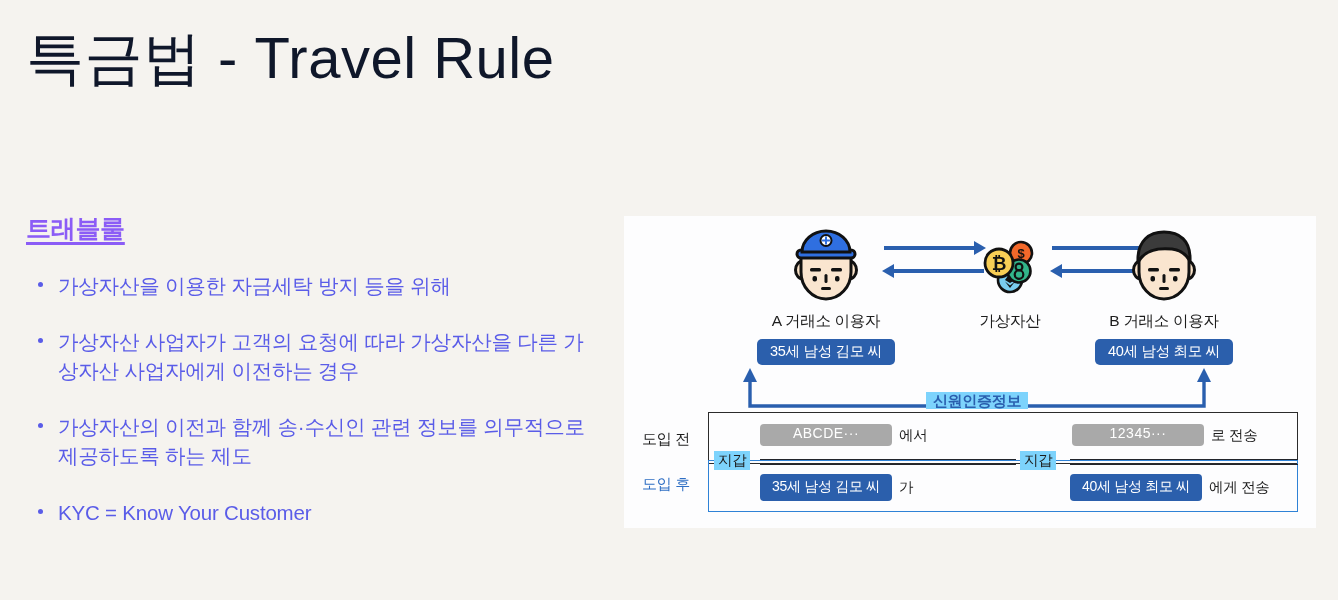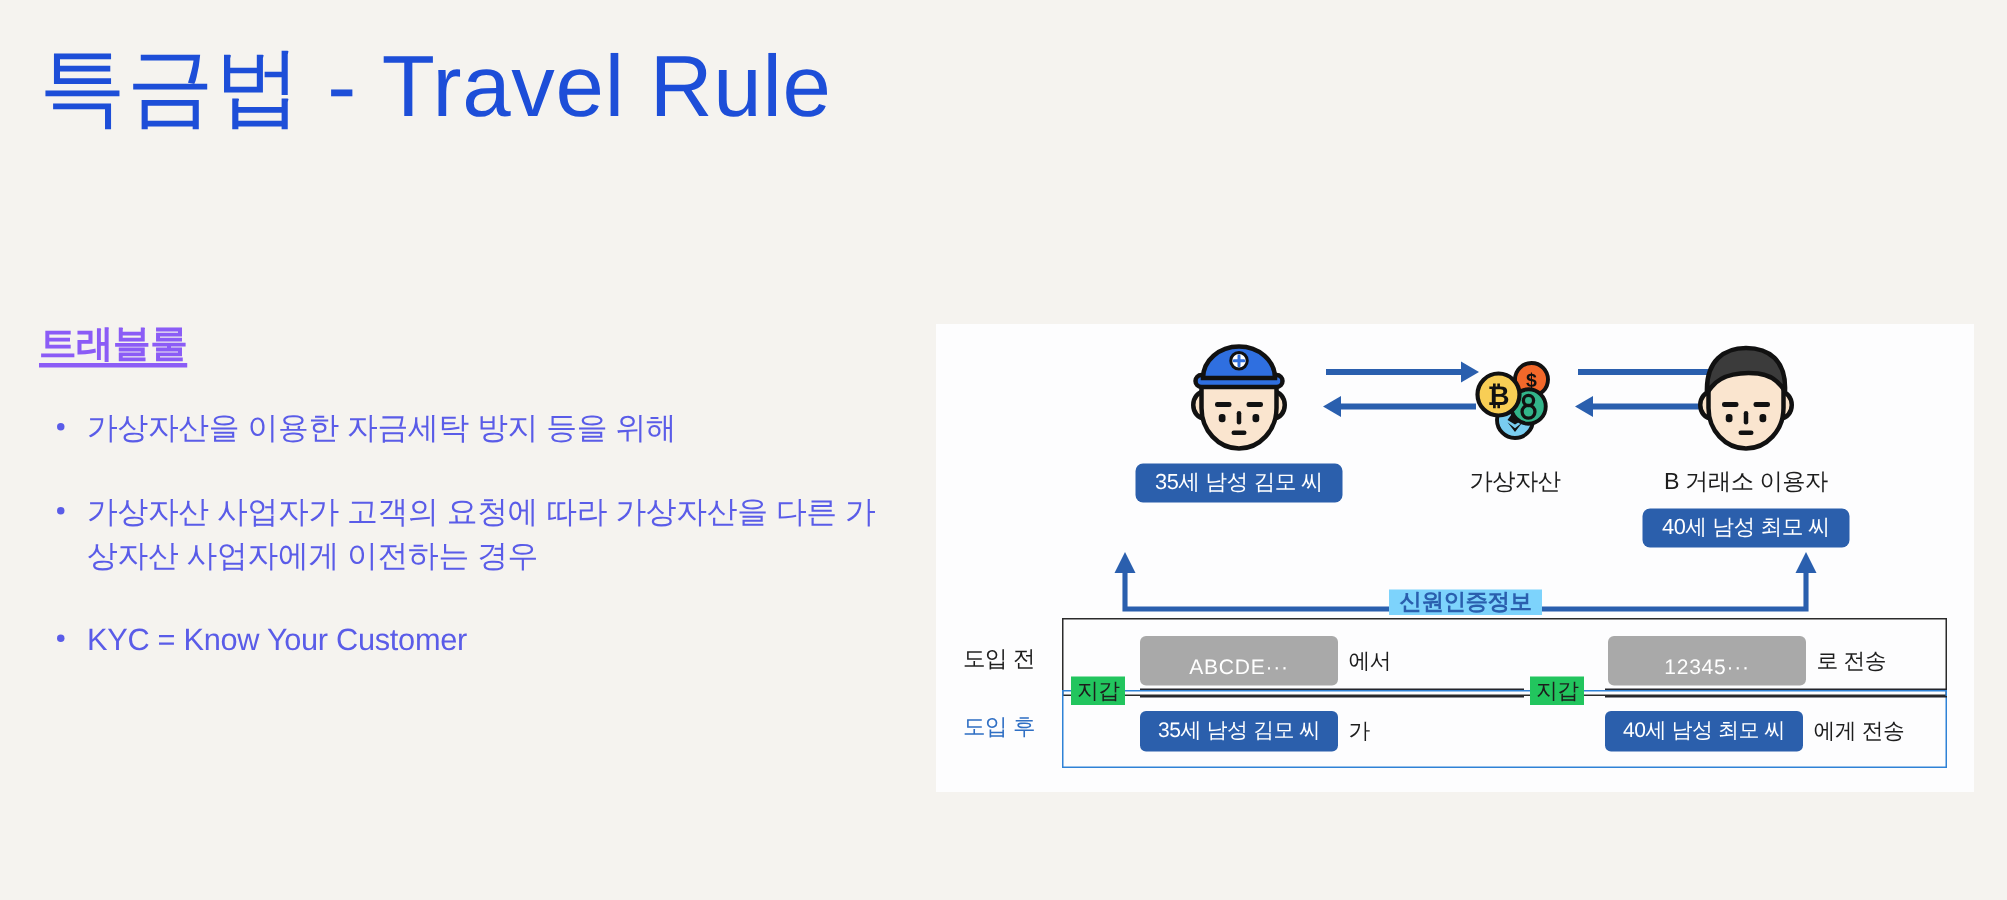--- a/index.html
+++ b/index.html
@@ -16,21 +16,21 @@
     position: relative;
   }
 
   
   .slide-title {
     position: absolute;
     left: 26px;
     top: 26px;
     font-size: 58px;
     line-height: 1.12;
-    color: #1d4ed8;
+    color: #0f172a;
     font-weight: 400;
     letter-spacing: 0.5px;
     white-space: nowrap;
   }
 
   
   .left-col {
     position: absolute;
     left: 26px;
     top: 212px;
@@ -183,21 +183,21 @@
     width: 590px; height: 52px;
     border: 1.6px solid #2f82d6;
     box-sizing: border-box;
   }
 
   .wallet-tag {
     position: absolute;
     top: 39px;
     font-size: 14.5px;
     color: #1d1d1d;
-    background: #22c55e;
+    background: #7dd3fc;
     padding: 0 4px;
     z-index: 4;
     letter-spacing: -0.3px;
   }
   .wallet-tag.w1 { left: 72px; }
   .wallet-tag.w2 { left: 378px; }
 
   .divider-line {
     position: absolute;
     top: 46.5px;
@@ -222,21 +222,21 @@
   .cell.c-bl { left: 118px; top: 12px; }
   .cell.c-br { left: 430px; top: 12px; }
   .cell.c-al { left: 118px; top: 62px; }
   .cell.c-ar { left: 428px; top: 62px; }
 
   .chip-gray {
     display: inline-block;
     background: #a9a9a9;
     color: #ffffff;
     font-size: 14px;
-    padding: 12px 0 5px 0;
+    padding: 1px 0 5px 0;
     width: 132px;
     text-align: center;
     border-radius: 4px;
     letter-spacing: 0.5px;
   }
   .chip-blue {
     display: inline-block;
     background: #2b5fac;
     color: #ffffff;
     font-size: 14px;
@@ -252,20 +252,21 @@
 
 <div class="slide-title">특금법 - Travel Rule</div>
 
 <div class="left-col">
 
   <h2 class="section-heading">트래블룰</h2>
 
   <ul class="bullets">
     <li>가상자산을 이용한 자금세탁 방지 등을 위해</li>
     <li>가상자산 사업자가 고객의 요청에 따라 가상자산을 다른 가상자산 사업자에게 이전하는 경우</li>
+    <li>가상자산의 이전과 함께 송·수신인 관련 정보를 의무적으로 제공하도록 하는 제도</li>
     <li>KYC = Know Your Customer</li>
   </ul>
 
 </div>
 
 <div class="diagram-panel">
 
   <div class="actor-row">
 
     <div class="arrow-pair left">
@@ -306,20 +307,21 @@
           <rect x="41" y="40" width="11" height="3.4" rx="1.5" fill="#111"></rect>
 
           <rect x="22.5" y="48" width="4.5" height="5.5" rx="2" fill="#111"></rect>
           <rect x="45" y="48" width="4.5" height="5.5" rx="2" fill="#111"></rect>
 
           <rect x="34.5" y="46" width="3" height="9" rx="1.5" fill="#111"></rect>
 
           <rect x="31" y="59" width="10" height="3" rx="1.5" fill="#111"></rect>
         </svg>
       </div>
+      <div class="actor-label">A 거래소 이용자</div>
       <div class="id-badge">35세 남성 김모 씨</div>
     </div>
 
     <div class="actor actor-mid">
       <div class="face-wrap">
         <svg width="62" height="62" viewBox="0 0 62 62">
 
           <circle cx="42" cy="13" r="11" fill="#f2682a" stroke="#111" stroke-width="2.6"></circle>
           <text x="42" y="18" font-size="13" font-family="'Liberation Sans',sans-serif" font-weight="bold" fill="#111" text-anchor="middle">$</text>
 

